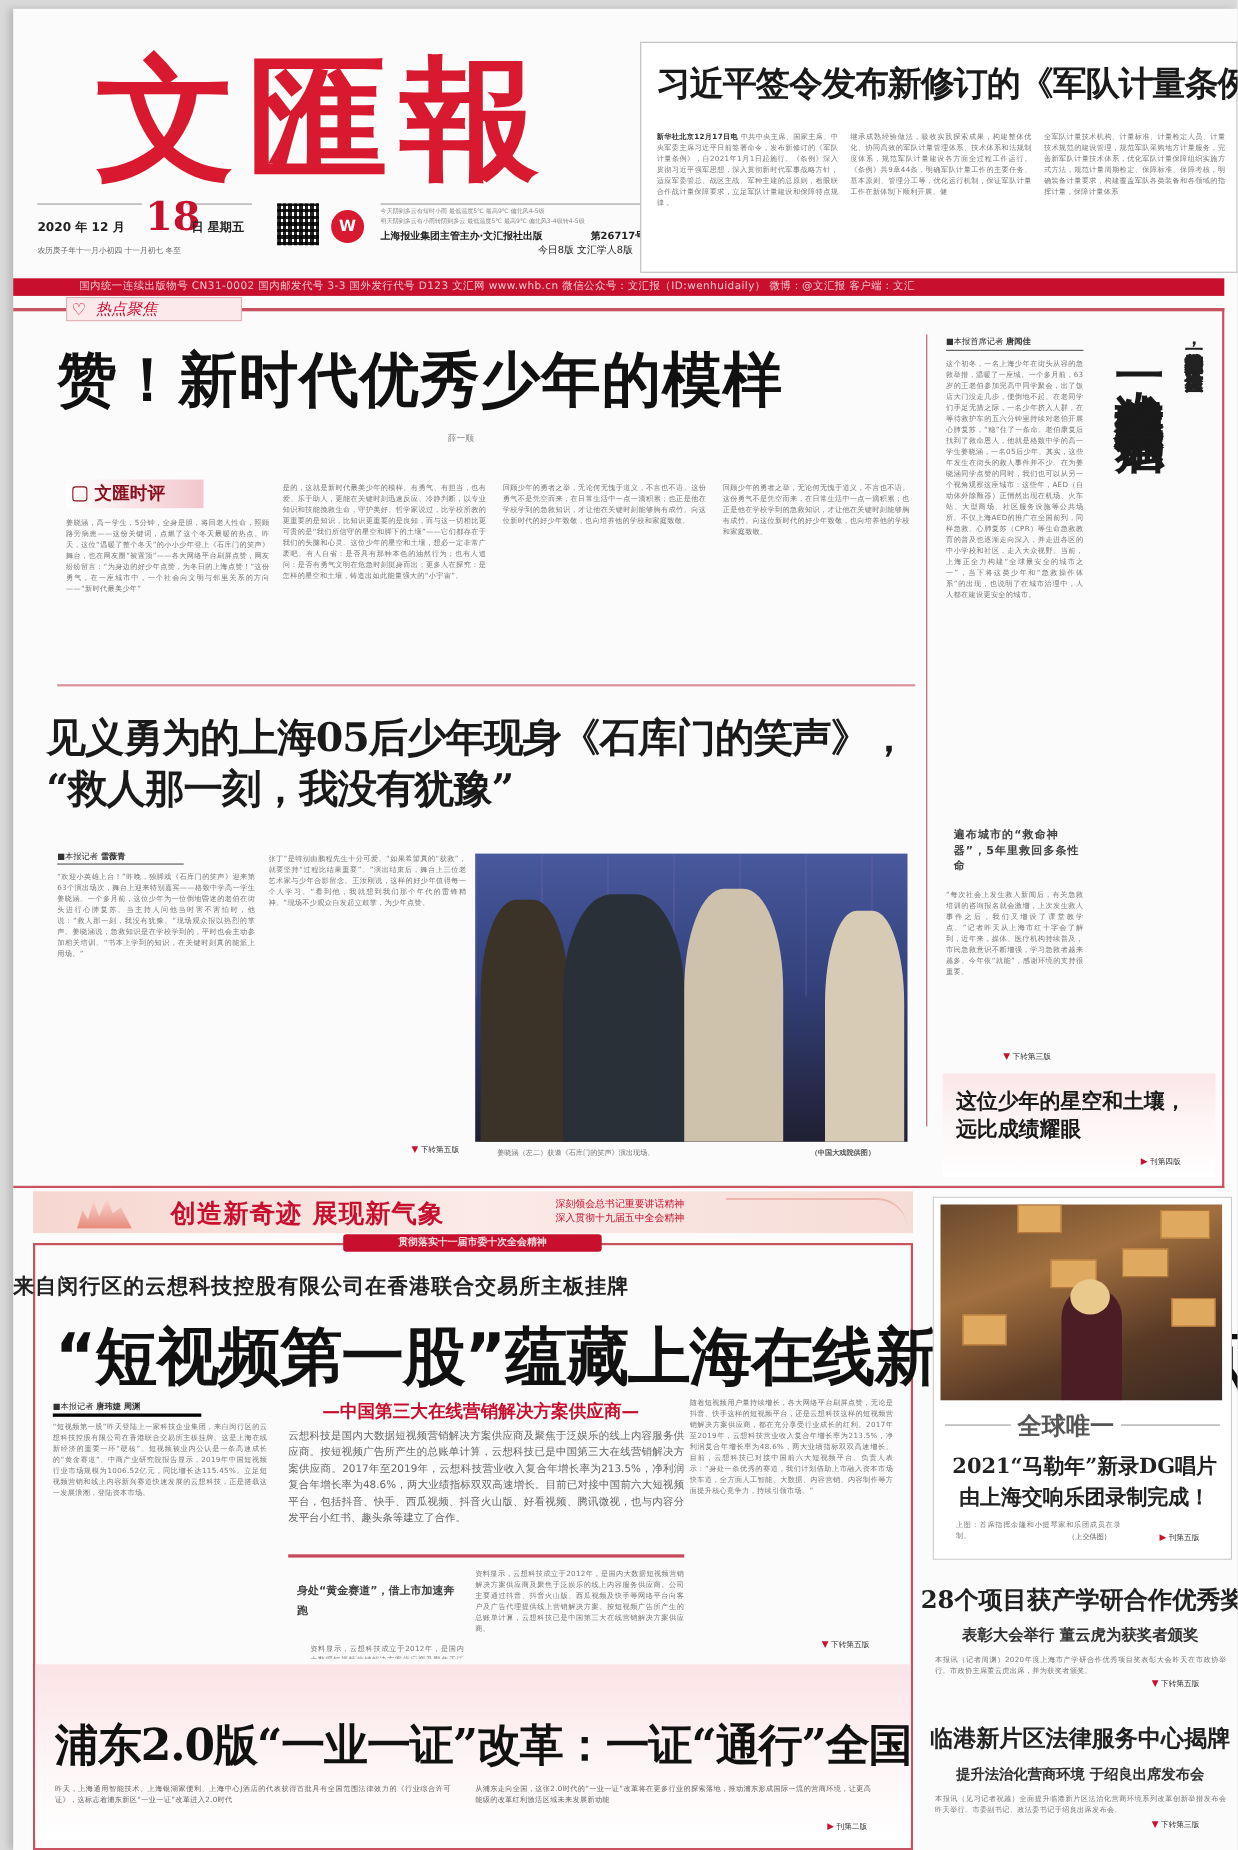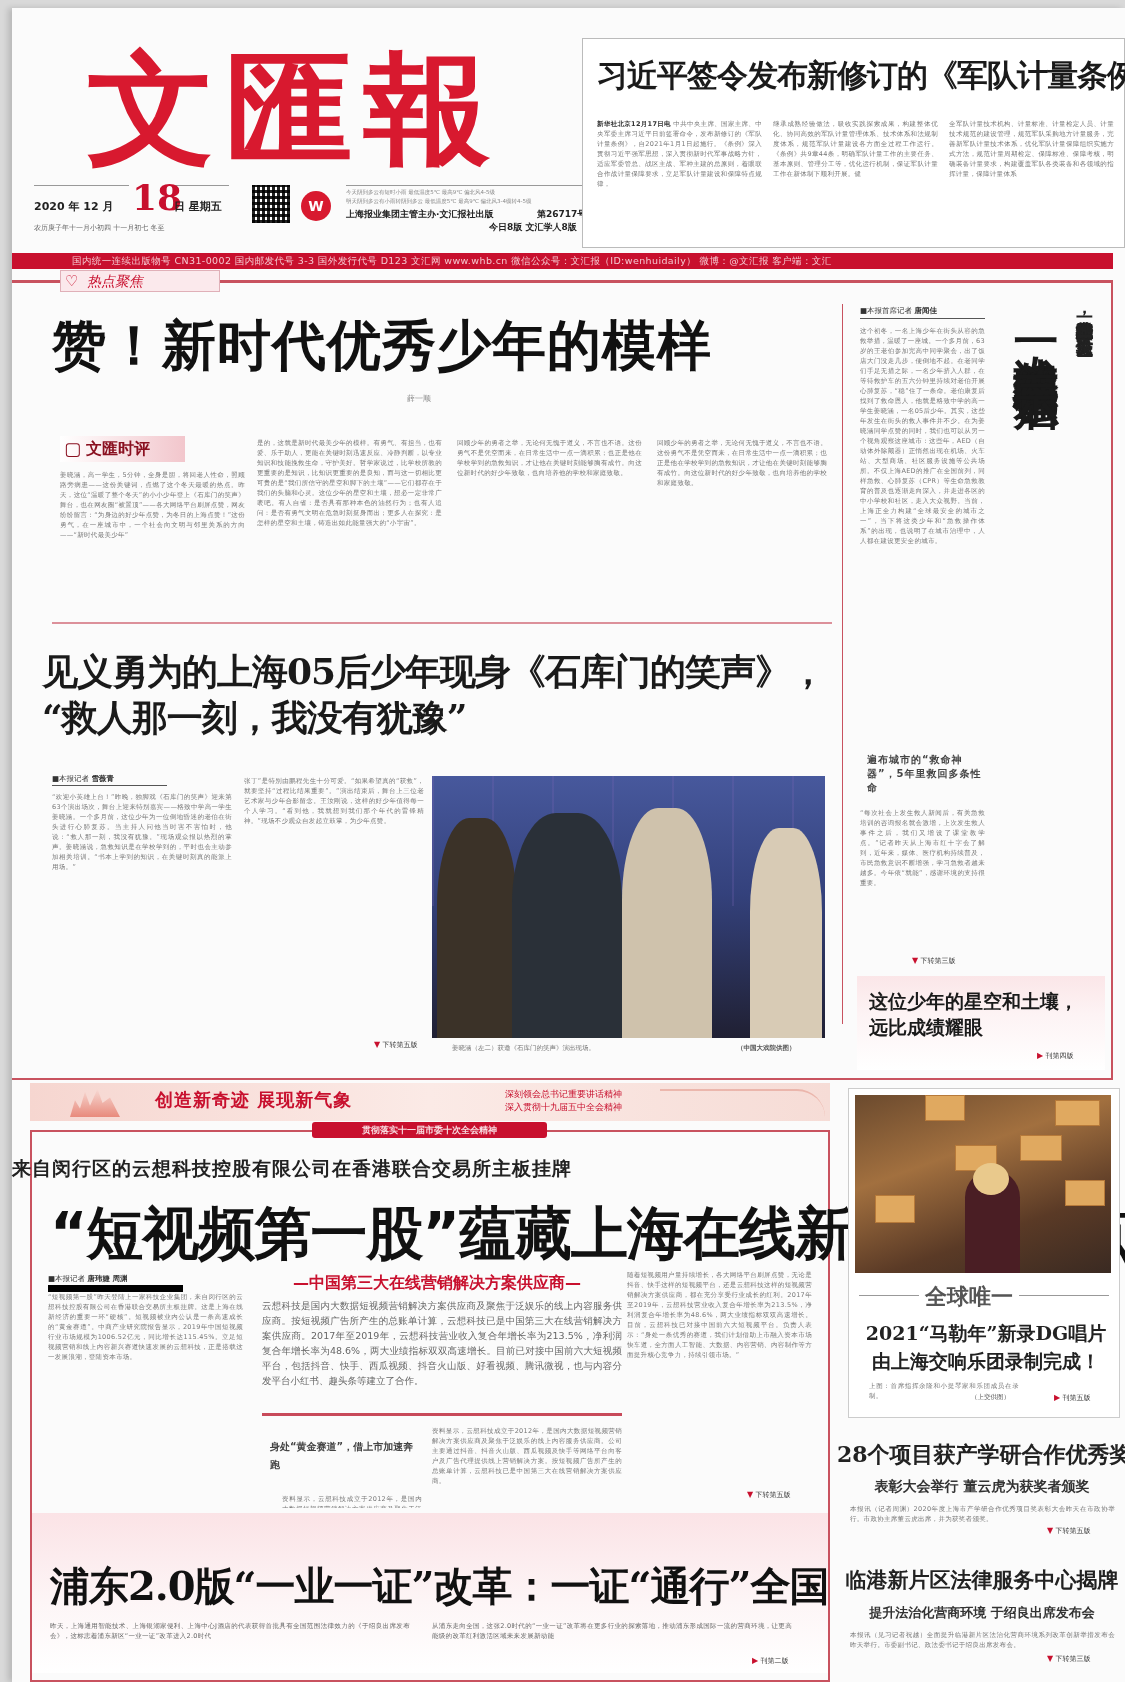--- a/index.html
+++ b/index.html
@@ -49,21 +49,21 @@
     <div class="abs serif" style="left:98px;top:-4px;font-size:36px;font-weight:bold;color:#c8102e;line-height:1">18</div>
     <div class="abs" style="left:140px;top:16px;font-size:11px;font-weight:bold;color:#222">日  星期五</div>
     <div class="abs" style="left:0;top:40px;font-size:7px;color:#666;white-space:nowrap">农历庚子年十一月小初四  十一月初七  冬至</div>
     <div class="abs qr" style="left:218px;top:2px"></div>
     <div class="abs logo-circle" style="left:267px;top:8px">W</div>
     <div class="abs" style="left:312px;top:2px;width:245px;height:1px;background:#999"></div>
     <div class="abs" style="left:312px;top:6px;width:245px;font-size:5.5px;color:#888;white-space:nowrap;overflow:hidden">今天阴到多云有短时小雨    最低温度5℃ 最高9℃    偏北风4-5级</div>
     <div class="abs" style="left:312px;top:15px;width:245px;font-size:5.5px;color:#888;white-space:nowrap;overflow:hidden">明天阴到多云有小雨转阴到多云  最低温度5℃ 最高9℃  偏北风3-4级转4-5级</div>
     <div class="abs" style="left:312px;top:25px;font-size:9px;font-weight:bold;color:#222;white-space:nowrap">上海报业集团主管主办·文汇报社出版</div>
     <div class="abs" style="left:503px;top:25px;font-size:9px;font-weight:bold;color:#222;white-space:nowrap">第26717号</div>
-    <div class="abs" style="left:455px;top:38px;font-size:9px;font-weight:bold;color:#222;white-space:nowrap">今日8版  文汇学人8版</div>
+    <div class="abs" style="left:455px;top:38px;font-size:9px;font-weight:normal;color:#222;white-space:nowrap">今日8版  文汇学人8版</div>
   </div>
 
   <div class="abs topbox">
     <div class="abs serif" style="left:14px;top:16px;font-size:31px;font-weight:bold;color:#1a1a1a;white-space:nowrap;letter-spacing:-1px">习近平签令发布新修订的《军队计量条例》</div>
     <div class="abs txt" style="left:14px;top:80px;width:165px;height:120px">
       <b style="color:#333">新华社北京12月17日电</b>
       <span>中共中央主席、国家主席、中央军委主席习近平日前签署命令，发布新修订的《军队计量条例》，自2021年1月1日起施行。《条例》深入贯彻习近平强军思想，深入贯彻新时代军事战略方针，适应军委管总、战区主战、军种主建的总原则，着眼联合作战计量保障要求，立足军队计量建设和保障特点规律，</span>
     </div>
     <div class="abs txt" style="left:190px;top:80px;width:165px;height:120px">继承成熟经验做法，吸收实践探索成果，构建整体优化、协同高效的军队计量管理体系、技术体系和法规制度体系，规范军队计量建设各方面全过程工作运行。《条例》共9章44条，明确军队计量工作的主要任务、基本原则、管理分工等，优化运行机制，保证军队计量工作在新体制下顺利开展。健</div>
     <div class="abs txt" style="left:366px;top:80px;width:165px;height:120px">全军队计量技术机构、计量标准、计量检定人员、计量技术规范的建设管理，规范军队采购地方计量服务，完善新军队计量技术体系，优化军队计量保障组织实施方式方法，规范计量周期检定、保障标准、保障考核，明确装备计量要求，构建覆盖军队各类装备和各领域的指挥计量，保障计量体系</div>
@@ -132,54 +132,54 @@
     <div class="person" style="left:5px;width:80px;height:220px;background:#3b3228"></div>
     <div class="person" style="left:80px;width:110px;height:225px;background:#2a3038"></div>
     <div class="person" style="left:190px;width:90px;height:230px;background:#cfc2ac"></div>
     <div class="person" style="left:318px;width:72px;height:210px;background:#d8cbb5"></div>
   </div>
   <div class="abs" style="left:440px;top:1036px;font-size:6.5px;color:#777">姜晓涵（左二）获邀《石库门的笑声》演出现场。</div>
   <div class="abs" style="left:725px;top:1036px;font-size:6.5px;color:#555;font-weight:bold">（中国大戏院供图）</div>
 
   <div class="abs pink-banner" style="left:18px;top:1075px;width:800px;height:38px">
     <div class="abs" style="left:40px;top:6px;width:50px;height:28px;background:linear-gradient(0deg,#e88a7c,transparent);clip-path:polygon(0 100%,10% 40%,20% 70%,30% 10%,40% 60%,55% 0,65% 50%,80% 30%,100% 100%)"></div>
-    <div class="abs" style="left:125px;top:5px;font-size:18px;font-weight:bold;color:#c8102e;white-space:nowrap;letter-spacing:1px">创造新奇迹  展现新气象</div>
+    <div class="abs" style="left:125px;top:5px;font-size:23px;font-weight:bold;color:#c8102e;white-space:nowrap;letter-spacing:1px">创造新奇迹  展现新气象</div>
     <div class="abs" style="left:475px;top:5px;font-size:9px;color:#c8102e;white-space:nowrap">深刻领会总书记重要讲话精神</div>
     <div class="abs" style="left:475px;top:18px;font-size:9px;color:#c8102e;white-space:nowrap">深入贯彻十九届五中全会精神</div>
     <div class="abs" style="left:630px;top:6px;width:165px;height:28px;border-radius:0 40px 0 0;border-top:2px solid #e7a69a;opacity:.7"></div>
   </div>
 
   <div class="abs frame" style="left:18px;top:1122px;width:800px;height:552px;border-width:2px"></div>
   <div class="abs" style="left:300px;top:1114px;width:235px;height:16px;background:#c8102e;border-radius:3px;color:#f8dce0;font-size:9px;line-height:16px;text-align:center;font-weight:bold">贯彻落实十一届市委十次全会精神</div>
 
   <div class="abs serif" style="left:0;top:1148px;width:706px;text-align:left;font-size:19px;font-weight:bold;color:#222;letter-spacing:1px">来自闵行区的云想科技控股有限公司在香港联合交易所主板挂牌</div>
   <div class="abs" style="left:38px;top:1188px;width:780px;text-align:right;font-size:57px;font-weight:bold;color:#111;white-space:nowrap;letter-spacing:-1px">“短视频第一股”蕴藏上海在线新经济发力点</div>
 
-  <div class="abs" style="left:36px;top:1266px;width:135px;font-size:7.5px;color:#333;border-bottom:7px solid #000000;padding-bottom:1px">
+  <div class="abs" style="left:36px;top:1266px;width:135px;font-size:7.5px;color:#333;border-bottom:3px solid #000000;padding-bottom:1px">
     <span>■</span><span>本报记者</span>
     <b>唐玮婕  周渊</b>
   </div>
   <div class="abs txt" style="left:36px;top:1284px;width:195px;height:210px">“短视频第一股”昨天登陆上一家科技企业集团，来自闵行区的云想科技控股有限公司在香港联合交易所主板挂牌。这是上海在线新经济的重要一环“硬核”。短视频被业内公认是一条高速成长的“黄金赛道”。中商产业研究院报告显示，2019年中国短视频行业市场规模为1006.52亿元，同比增长达115.45%。立足短视频营销和线上内容新兴赛道快速发展的云想科技，正是搭载这一发展浪潮，登陆资本市场。</div>
 
   <div class="abs" style="left:245px;top:1265px;width:360px;text-align:center;font-size:16px;font-weight:bold;color:#c8102e;white-space:nowrap">—中国第三大在线营销解决方案供应商—</div>
   <div class="abs" style="left:250px;top:1290px;width:360px;height:108px;font-size:9.5px;line-height:15px;color:#666;overflow:hidden;text-align:justify">云想科技是国内大数据短视频营销解决方案供应商及聚焦于泛娱乐的线上内容服务供应商。按短视频广告所产生的总账单计算，云想科技已是中国第三大在线营销解决方案供应商。2017年至2019年，云想科技营业收入复合年增长率为213.5%，净利润复合年增长率为48.6%，两大业绩指标双双高速增长。目前已对接中国前六大短视频平台，包括抖音、快手、西瓜视频、抖音火山版、好看视频、腾讯微视，也与内容分发平台小红书、趣头条等建立了合作。</div>
   <div class="abs hr-red" style="left:250px;top:1405px;width:360px;height:3px"></div>
 
   <div class="abs" style="left:258px;top:1430px;width:150px;font-size:10px;font-weight:bold;color:#444;line-height:18px">身处“黄金赛道”，借上市加速奔跑</div>
   <div class="abs txt" style="left:270px;top:1486px;width:140px;height:14px">资料显示，云想科技成立于2012年，是国内大数据短视频营销解决方案供应商及聚焦于泛娱乐的线上内容服务供应商。公司主要通过抖音、抖音火山版、西瓜视频及快手等网络平台向客户及广告代理提供线上营销解决方案。按短视频广告所产生的总账单计算，云想科技已是中国第三大在线营销解决方案供应商。</div>
   <div class="abs txt" style="left:420px;top:1418px;width:190px;height:82px">资料显示，云想科技成立于2012年，是国内大数据短视频营销解决方案供应商及聚焦于泛娱乐的线上内容服务供应商。公司主要通过抖音、抖音火山版、西瓜视频及快手等网络平台向客户及广告代理提供线上营销解决方案。按短视频广告所产生的总账单计算，云想科技已是中国第三大在线营销解决方案供应商。</div>
   <div class="abs txt" style="left:615px;top:1262px;width:185px;height:232px">随着短视频用户量持续增长，各大网络平台刷屏点赞，无论是抖音、快手这样的短视频平台，还是云想科技这样的短视频营销解决方案供应商，都在充分享受行业成长的红利。2017年至2019年，云想科技营业收入复合年增长率为213.5%，净利润复合年增长率为48.6%，两大业绩指标双双高速增长。目前，云想科技已对接中国前六大短视频平台。负责人表示：“身处一条优秀的赛道，我们计划借助上市融入资本市场快车道，全方面人工智能、大数据、内容营销、内容制作等方面提升核心竞争力，持续引领市场。”</div>
   <div class="abs sm" style="left:735px;top:1482px;font-size:7px">
     <span class="cont-arrow">▼</span>
     <span>下转第五版</span>
   </div>
 
   <div class="abs" style="left:20px;top:1505px;width:796px;height:160px;background:linear-gradient(180deg,#fbe3e6 0%,#fdf5f6 55%,#fff 100%)">
     <div class="abs serif" style="left:18px;top:46px;font-size:40px;font-weight:bold;color:#111;white-space:nowrap;letter-spacing:-1px">浦东2.0版“一业一证”改革：一证“通行”全国</div>
-    <div class="abs txt" style="left:18px;top:108px;width:360px;height:32px;color:#666">昨天，上海通用智能技术、上海银湖家便利、上海中心J酒店的代表获得首批具有全国范围法律效力的《于绍良出席发布会》，这标志着浦东新区“一业一证”改革进入2.0时代</div>
+    <div class="abs txt" style="left:18px;top:108px;width:360px;height:32px;color:#666">昨天，上海通用智能技术、上海银湖家便利、上海中心J酒店的代表获得首批具有全国范围法律效力的《行业综合许可证》，这标志着浦东新区“一业一证”改革进入2.0时代</div>
     <div class="abs txt" style="left:400px;top:108px;width:360px;height:32px;color:#666">从浦东走向全国，这张2.0时代的“一业一证”改革将在更多行业的探索落地，推动浦东形成国际一流的营商环境，让更高能级的改革红利激活区域未来发展新动能</div>
     <div class="abs sm" style="left:720px;top:143px;font-size:7px">
       <span class="cont-arrow">▶</span>
       <span>刊第二版</span>
     </div>
   </div>
 
   <div class="abs" style="left:836px;top:1080px;width:272px;height:330px;border:1px solid #ccc;background:#fff">
     <div class="abs photo2" style="left:6px;top:6px;width:256px;height:178px;overflow:hidden">
       <div class="stand" style="left:20px;top:100px;width:40px;height:28px"></div>

